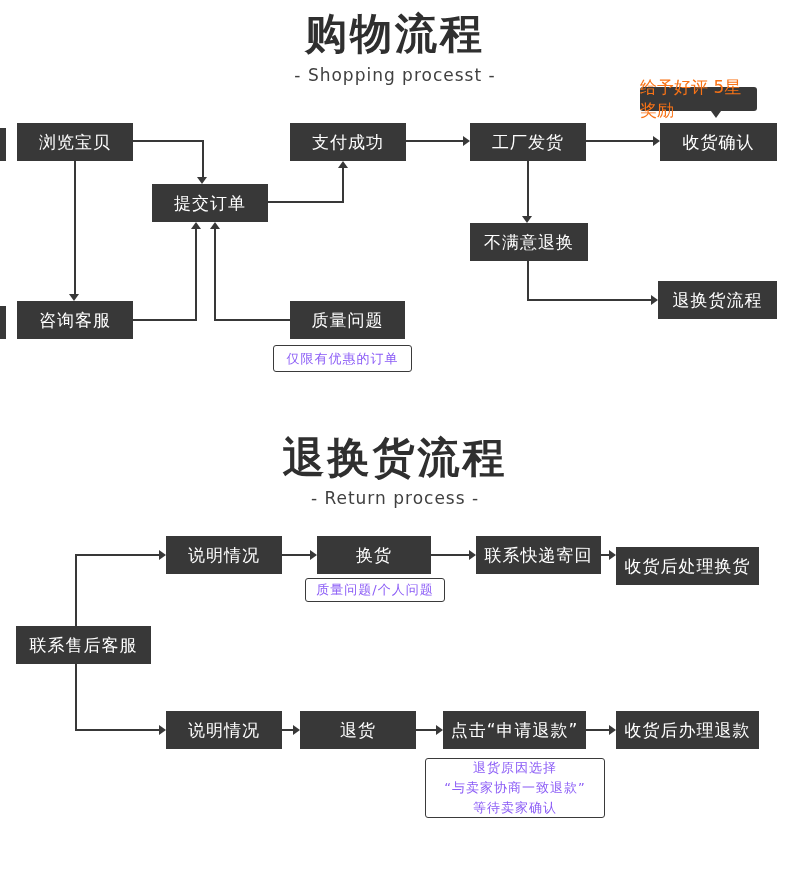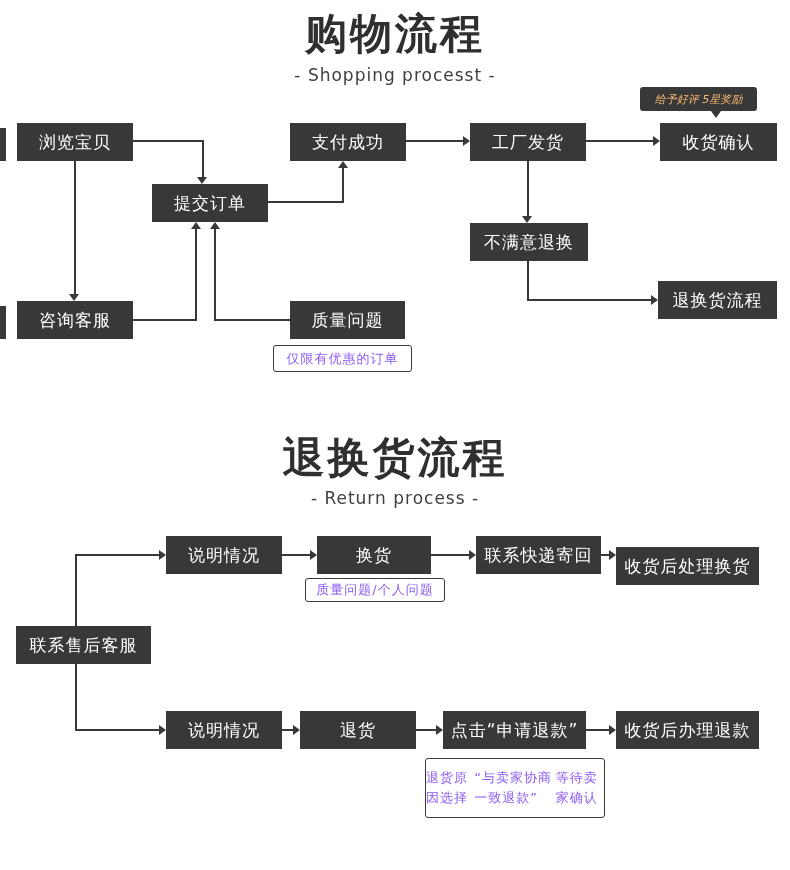--- a/index.html
+++ b/index.html
@@ -15,30 +15,30 @@
     position:absolute; left:0; width:100%; text-align:center;
     font-size:17px; color:#404040; letter-spacing:1px;
   }
   .box {
     position:absolute; background:#383838; color:#ffffff;
     display:flex; align-items:center; justify-content:center;
     font-size:17px; letter-spacing:1px; border-radius:0;
     box-sizing:border-box;
   }
   .badge {
-    position:absolute; background:#383838; color:#fdba74;
+    position:absolute; background:#383838; color:#f97316;
     display:flex; align-items:center; justify-content:center;
-    font-size:11px; border-radius:3px; box-sizing:border-box;font-style:italic;
+    font-size:17px; border-radius:3px; box-sizing:border-box;
   }
   .note {
     position:absolute; background:#ffffff; border:1px solid #3a3a3a; color:#8b5cf6;
     display:flex; align-items:center; justify-content:center;
     font-size:13px; border-radius:3px; box-sizing:border-box; letter-spacing:1px;
   }
-  .note.multi { flex-direction:row; line-height:20px; }
+  .note.multi { flex-direction:column; line-height:20px;text-align:center; }
   .hline, .vline { position:absolute; background:#383838; }
   .hline { height:2px; }
   .vline { width:2px; }
   .arr { position:absolute; width:0; height:0; }
   .arr.down  { border-left:5px solid transparent; border-right:5px solid transparent; border-top:7px solid #383838; }
   .arr.up    { border-left:5px solid transparent; border-right:5px solid transparent; border-bottom:7px solid #383838; }
   .arr.right { border-top:5px solid transparent; border-bottom:5px solid transparent; border-left:7px solid #383838; }
   .edge-mark { position:absolute; background:#383838; }
 </style>
 </head>

